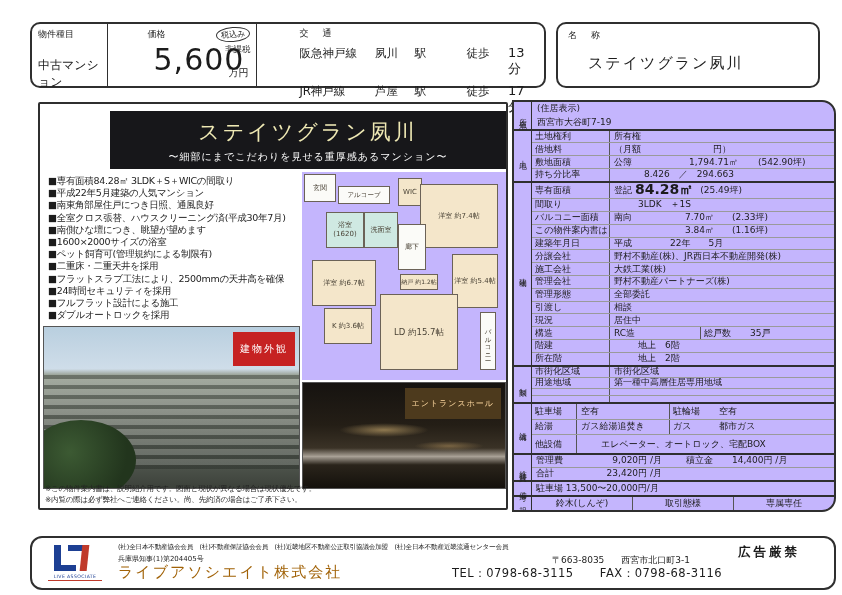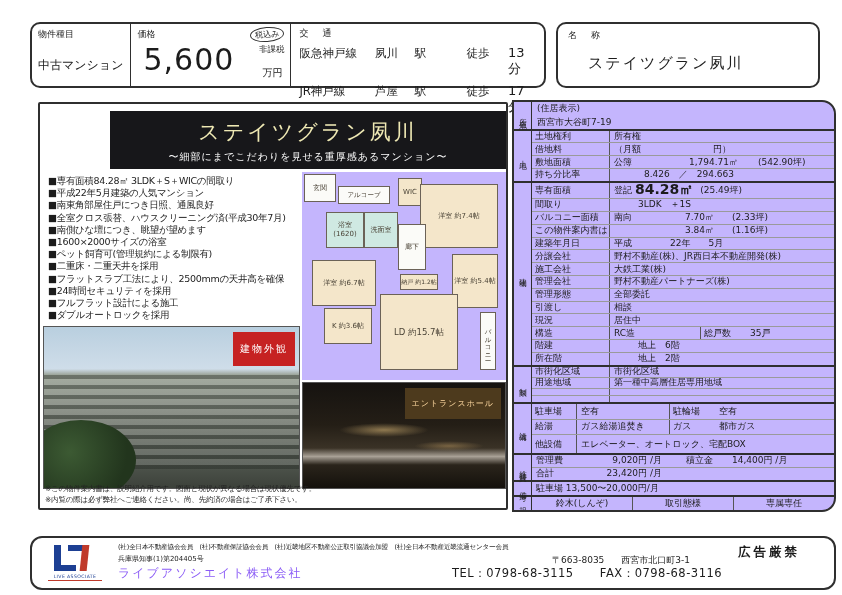--- a/index.html
+++ b/index.html
@@ -1,19 +1,19 @@
 <!DOCTYPE html>
 <html><head>
 <meta charset="utf-8">
 <style>
   html,body{margin:0;padding:0;background:#e8e8e8;}
   #page{position:relative;width:842px;height:595px;background:#fff;margin:0 auto;
         font-family:"DejaVu Sans","Liberation Sans",sans-serif;color:#1c1c1c;overflow:hidden;}
   .abs{position:absolute;}
-  .box{border:2px solid #2f2f2f;border-radius:10px;box-sizing:border-box;background:#fff;}
+  .box{border:2px solid #2f2f2f;border-radius:10px;box-sizing:border-box;background:#fff;gap:34px;}
 
   
   #hbox-left{left:30px;top:22px;width:516px;height:66px;display:flex;}
   .hcol{box-sizing:border-box;position:relative;height:100%;}
   #h-type{width:106px;border-right:1.5px solid #2f2f2f;padding:4px 6px;}
   #h-price{width:172px;border-right:1.5px solid #2f2f2f;}
   #h-access{flex:1;padding:3px 8px;}
   .slabel{font-size:9px;color:#222;}
   #h-type-val{margin-top:16px;font-size:12px;}
   #h-price-label{position:absolute;left:6px;top:4px;}
@@ -93,21 +93,21 @@
 
   
   #footer{left:30px;top:536px;width:806px;height:54px;border:2px solid #2f2f2f;border-radius:12px;box-sizing:border-box;}
   #logo{position:absolute;left:16px;top:7px;width:52px;height:40px;}
   #logo .l-left{position:absolute;left:6px;top:0;width:7px;height:26px;background:#1d3f93;}
   #logo .l-bottom{position:absolute;left:6px;top:20px;width:22px;height:6px;background:#1d3f93;}
   #logo .l-top{position:absolute;left:20px;top:0;width:20px;height:6px;background:#1d3f93;}
   #logo .a-right{position:absolute;left:33px;top:0;width:7px;height:26px;background:#c03a2b;transform:skewX(-6deg);}
   #logo-text{position:absolute;left:0;top:29px;width:54px;font-size:4.6px;color:#1d3f93;text-align:center;
              border-bottom:1.5px solid #c03a2b;padding-bottom:1px;letter-spacing:0.4px;}
-  #f-company{position:absolute;left:86px;bottom:6px;font-size:12px;letter-spacing:2px;color:#8b5cf6;}
+  #f-company{position:absolute;left:86px;bottom:6px;font-size:15px;letter-spacing:2px;color:#a16207;}
   #f-member{position:absolute;left:86px;top:5px;width:470px;font-size:6.6px;line-height:1.5;color:#222;letter-spacing:-0.2px;}
   #f-license{position:absolute;left:86px;top:16px;font-size:7px;color:#222;}
   #f-addr{position:absolute;left:520px;top:16px;font-size:9px;}
   #f-addr span{margin-right:14px;}
   #f-telfax{position:absolute;left:420px;bottom:7px;font-size:11.5px;letter-spacing:0.5px;}
   #f-telfax span{margin-right:22px;}
   #f-noad{position:absolute;right:34px;top:6px;font-size:12.5px;font-weight:bold;letter-spacing:3px;}
 </style>
 </head>
 <body>
@@ -344,21 +344,21 @@
           <span class="cv" style="width:88px;">空有</span>
           <span class="bl" style="width:46px;">駐輪場</span>
           <span class="cm">空有</span>
         </div>
         <div class="tr">
           <span class="cl2">給湯</span>
           <span class="cv" style="width:88px;">ガス給湯追焚き</span>
           <span class="bl" style="width:46px;">ガス</span>
           <span class="cm">都市ガス</span>
         </div>
-        <div class="tr" style="flex:1.2;">
+        <div class="tr" style="flex:1.2;gap:20px;">
           <span class="cl2">他設備</span>
           <span class="cv">エレベーター、オートロック、宅配BOX</span>
         </div>
       </div>
     </div>
 
     <div class="sec s-cost">
       <div class="seclabel">維持費</div>
       <div class="rows">
         <div class="tr">

